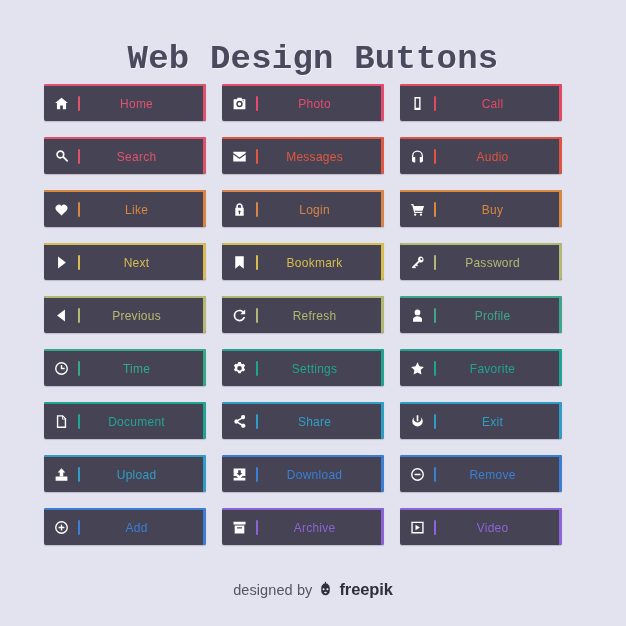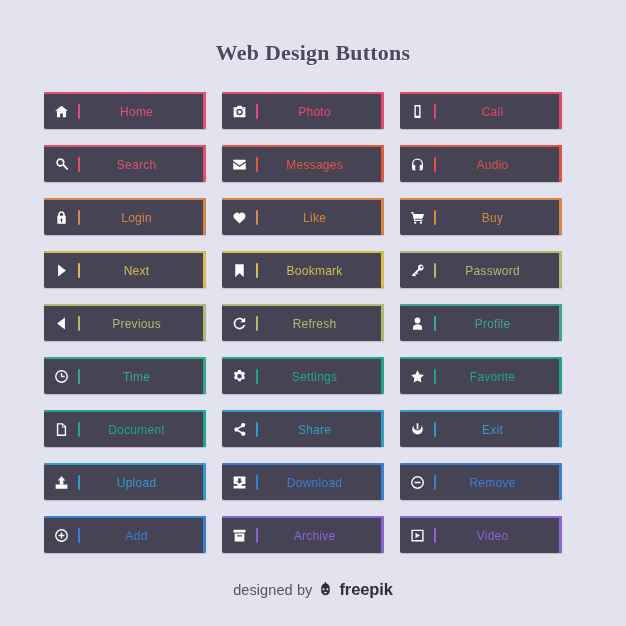--- a/index.html
+++ b/index.html
@@ -11,32 +11,32 @@
   }
 
   body {
     background: #e3e2ef;
     font-family: "Liberation Sans", sans-serif;
     position: relative;
   }
 
   #page-title {
     text-align: center;
-    font-family: Liberation Serif, serif;
+    font-family: Liberation Mono, monospace;
     font-weight: bold;
-    font-size: 22px;
+    font-size: 34px;
     color: #4a4a5e;
     letter-spacing: 0.2px;
     padding-top: 40px;
     text-shadow: 1px 1px 0 rgba(255,255,255,0.55);
   }
 
   #grid {
     position: absolute;
-    top: 92px;
+    top: 84px;
     left: 44px;
     width: 538px;
     display: grid;
     grid-template-columns: repeat(3, 162px);
     grid-auto-rows: 37px;
     column-gap: 26px;
     row-gap: 10px;
     gap: 16px;
   }
 
@@ -200,40 +200,40 @@
       <span class="accent-right" style="background: rgb(224, 83, 64);"></span>
       <span class="icon-wrap">
         <svg viewBox="0 0 24 24" aria-hidden="true">
           <path d="M12 2.4A8.8 8.8 0 0 0 3.2 11v7.2a3.4 3.4 0 0 0 3.4 3.4h1.8V12.6H6.6c-.5 0-.9.1-1.3.3V11A6.7 6.7 0 0 1 12 4.4 6.7 6.7 0 0 1 18.7 11v1.9c-.4-.2-.8-.3-1.3-.3h-1.8v9h1.8a3.4 3.4 0 0 0 3.4-3.4V11A8.8 8.8 0 0 0 12 2.4z"></path>
         </svg>
       </span>
       <span class="divider" style="background: rgb(224, 83, 64);"></span>
       <span class="label" style="color: rgb(224, 83, 64);">Audio</span>
     </div>
     <div class="btn">
+      <span class="accent-top" style="background: rgb(217, 134, 63);"></span>
+      <span class="accent-right" style="background: rgb(217, 134, 63);"></span>
+      <span class="icon-wrap">
+        <svg viewBox="0 0 24 24" aria-hidden="true">
+          <path d="M12 21.4 3.4 13A5.5 5.5 0 0 1 12 6.2a5.5 5.5 0 0 1 8.6 6.8z"></path>
+        </svg>
+      </span>
+      <span class="divider" style="background: rgb(217, 134, 63);"></span>
+      <span class="label" style="color: rgb(217, 134, 63);">Like</span>
+    </div>
+    <div class="btn">
       <span class="accent-top" style="background: rgb(217, 132, 72);"></span>
       <span class="accent-right" style="background: rgb(217, 132, 72);"></span>
       <span class="icon-wrap">
         <svg viewBox="0 0 24 24" aria-hidden="true">
           <path d="M12 1.8c-2.9 0-5.2 2.3-5.2 5.2v2.2H5.3V22h13.4V9.2h-1.5V7c0-2.9-2.3-5.2-5.2-5.2zm0 2.6c1.5 0 2.6 1.2 2.6 2.6v2.2H9.4V7c0-1.4 1.1-2.6 2.6-2.6zm0 9.1a1.7 1.7 0 0 1 .9 3.2v2a.9.9 0 0 1-1.8 0v-2a1.7 1.7 0 0 1 .9-3.2z"></path>
         </svg>
       </span>
       <span class="divider" style="background: rgb(217, 132, 72);"></span>
       <span class="label" style="color: rgb(217, 132, 72);">Login</span>
-    </div>
-    <div class="btn">
-      <span class="accent-top" style="background: rgb(217, 134, 63);"></span>
-      <span class="accent-right" style="background: rgb(217, 134, 63);"></span>
-      <span class="icon-wrap">
-        <svg viewBox="0 0 24 24" aria-hidden="true">
-          <path d="M12 21.4 3.4 13A5.5 5.5 0 0 1 12 6.2a5.5 5.5 0 0 1 8.6 6.8z"></path>
-        </svg>
-      </span>
-      <span class="divider" style="background: rgb(217, 134, 63);"></span>
-      <span class="label" style="color: rgb(217, 134, 63);">Like</span>
     </div>
     <div class="btn">
       <span class="accent-top" style="background: rgb(217, 136, 63);"></span>
       <span class="accent-right" style="background: rgb(217, 136, 63);"></span>
       <span class="icon-wrap">
         <svg viewBox="0 0 24 24" aria-hidden="true">
           <path d="M1.9 3.1h3.4l1 3.2h16.2l-2.6 7.6H7.6l.5 1.6h11.5v2.1H6.9L3.6 5.2H1.9zM8.3 18.4a1.8 1.8 0 1 1 0 3.6 1.8 1.8 0 0 1 0-3.6zm9.2 0a1.8 1.8 0 1 1 0 3.6 1.8 1.8 0 0 1 0-3.6z"></path>
         </svg>
       </span>
       <span class="divider" style="background: rgb(217, 136, 63);"></span>

